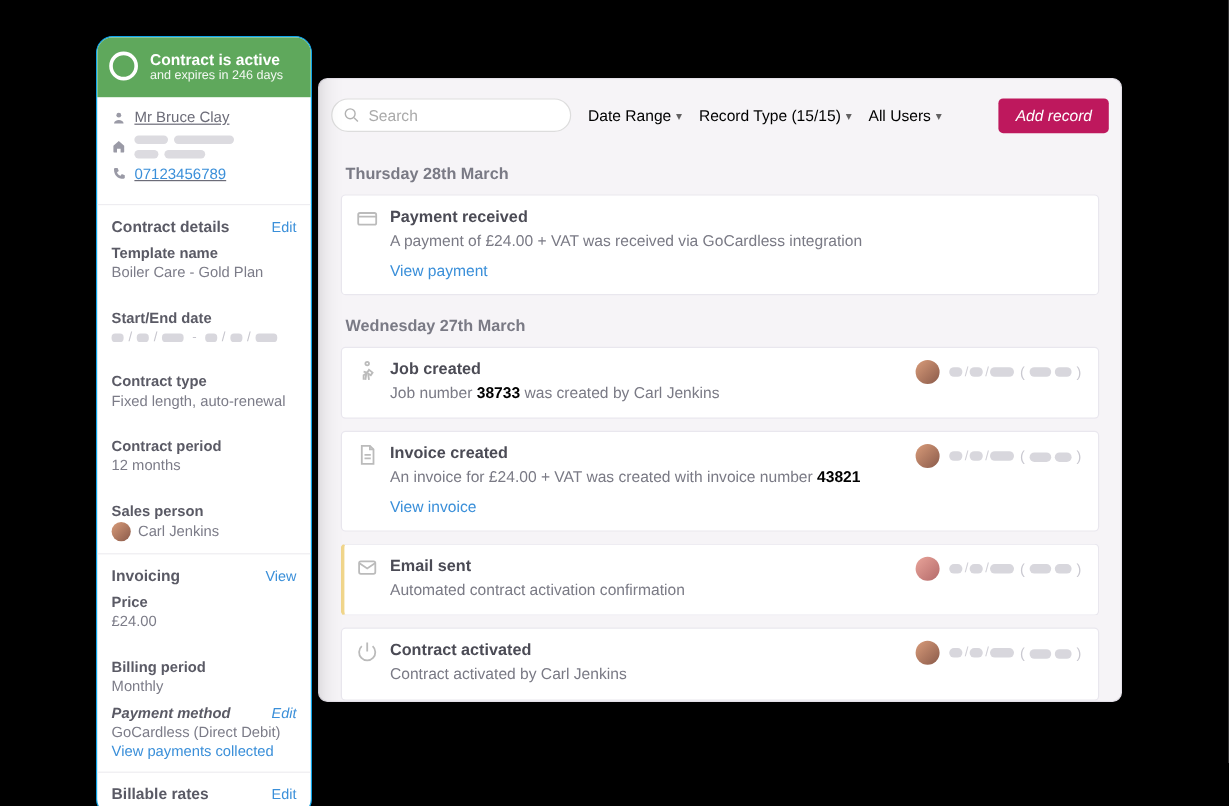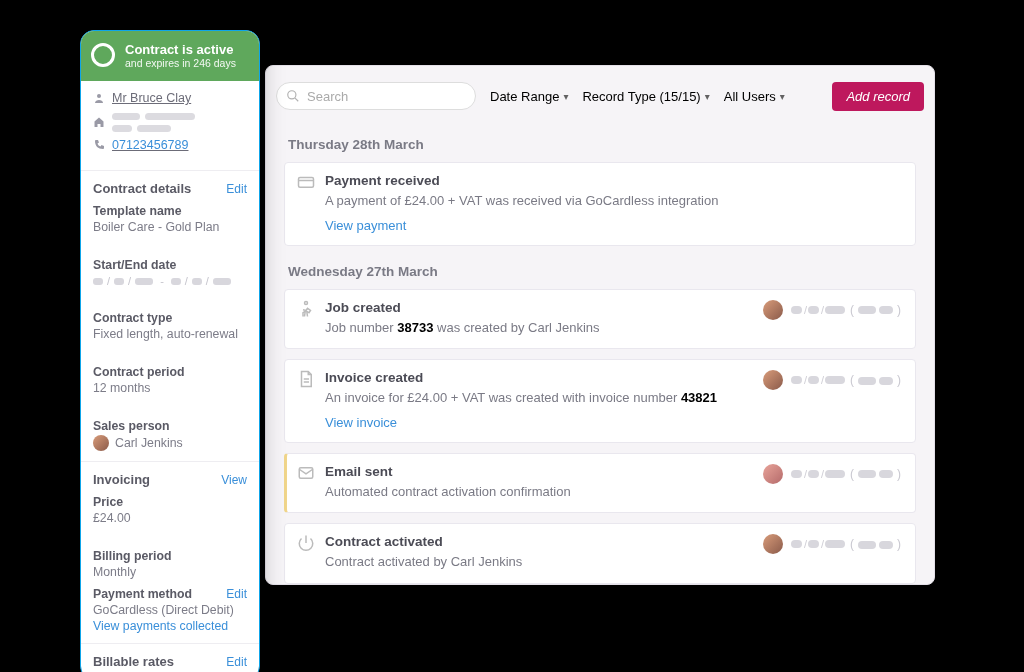--- a/index.html
+++ b/index.html
@@ -486,21 +486,21 @@
 
     <div class="sb-section">
       <div class="sb-head">
         <h3>Invoicing</h3>
         <span class="sb-action">View</span>
       </div>
       <div class="sb-label" style="margin-top:0">Price</div>
       <div class="sb-val">£24.00</div>
       <div class="sb-label">Billing period</div>
       <div class="sb-val">Monthly</div>
-      <div class="sb-head" style="margin-top:8px; margin-bottom:2px;">
+      <div class="sb-head" style="margin-top:8px; margin-bottom:2px;font-style:italic;">
         <div class="sb-label" style="margin:0;">Payment method</div>
         <span class="sb-action">Edit</span>
       </div>
       <div class="sb-val">GoCardless (Direct Debit)</div>
       <div class="sb-val"><span class="sb-link">View payments collected</span></div>
     </div>
 
     <div class="sb-section" style="border-bottom:none;">
       <div class="sb-head" style="margin-bottom:0;">
         <h3>Billable rates</h3>

